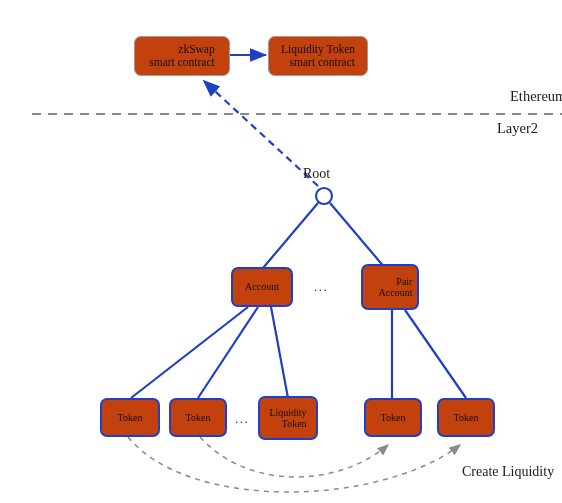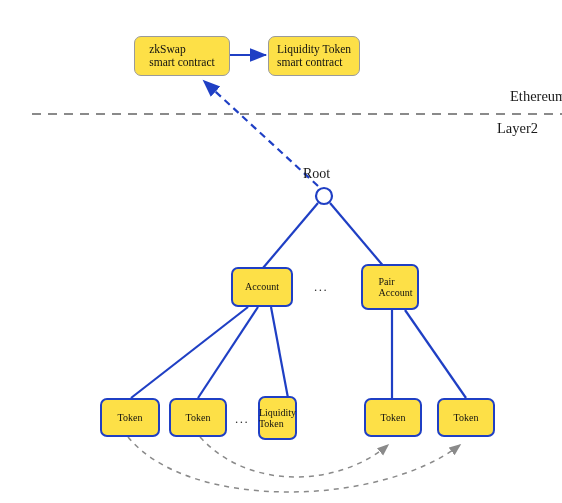--- a/index.html
+++ b/index.html
@@ -23,22 +23,22 @@
     top: 0;
     width: 562px;
     height: 503px;
   }
   .node {
     position: absolute;
     box-sizing: border-box;
     display: flex;
     align-items: center;
     justify-content: center;
-    text-align: left;
-    background: #fde047;
+    text-align: right;
+    background: #c2410c;
     border-radius: 7px;
     line-height: 1.12;
     color: #111111;
     z-index: 3;
   }
   .node.contract {
     border: 1.4px solid #9a9a9a;
     font-size: 11.5px;
   }
   .node.tree {
@@ -111,21 +111,21 @@
     <path d="M128,437 C190,512 380,506 460,445" fill="none" stroke="#8a8a8a" stroke-width="1.5" stroke-dasharray="5 5" marker-end="url(#arrowGray)"></path>
   </svg>
 
   <div class="node contract" style="left:134px; top:36px; width:96px; height:40px;">
     <span class="lines">
       <span>zkSwap</span><br>
       <span>smart contract</span>
     </span>
   </div>
 
-  <div class="node contract" style="left:268px; top:36px; width:92px; height:40px;">
+  <div class="node contract" style="left:268px; top:36px; width:100px; height:40px;">
     <span class="lines">
       <span>Liquidity Token</span><br>
       <span>smart contract</span>
     </span>
   </div>
 
   <div class="label layer" style="left:510px; top:88px;">Ethereum</div>
   <div class="label layer" style="left:497px; top:120px;">Layer2</div>
 
   <div class="label root" style="left:303px; top:166px;">Root</div>
@@ -152,33 +152,34 @@
   </div>
 
   <div class="node tree" style="left:169px; top:398px; width:58px; height:39px;">
     <span class="lines">
       <span>Token</span>
     </span>
   </div>
 
   <div class="ellipsis" style="left:235px; top:411px;">...</div>
 
-  <div class="node tree" style="left:258px; top:396px; width:39px; height:44px;">
+  <div class="node tree" style="left:258px; top:396px; width:60px; height:44px;">
     <span class="lines">
       <span>Liquidity</span><br>
       <span>Token</span>
     </span>
   </div>
 
   <div class="node tree" style="left:364px; top:398px; width:58px; height:39px;">
     <span class="lines">
       <span>Token</span>
     </span>
   </div>
 
   <div class="node tree" style="left:437px; top:398px; width:58px; height:39px;">
     <span class="lines">
       <span>Token</span>
     </span>
   </div>
 
+  <div class="label create" style="left:462px; top:464px;">Create Liquidity</div>
 
 </div>
 
 </body></html>

